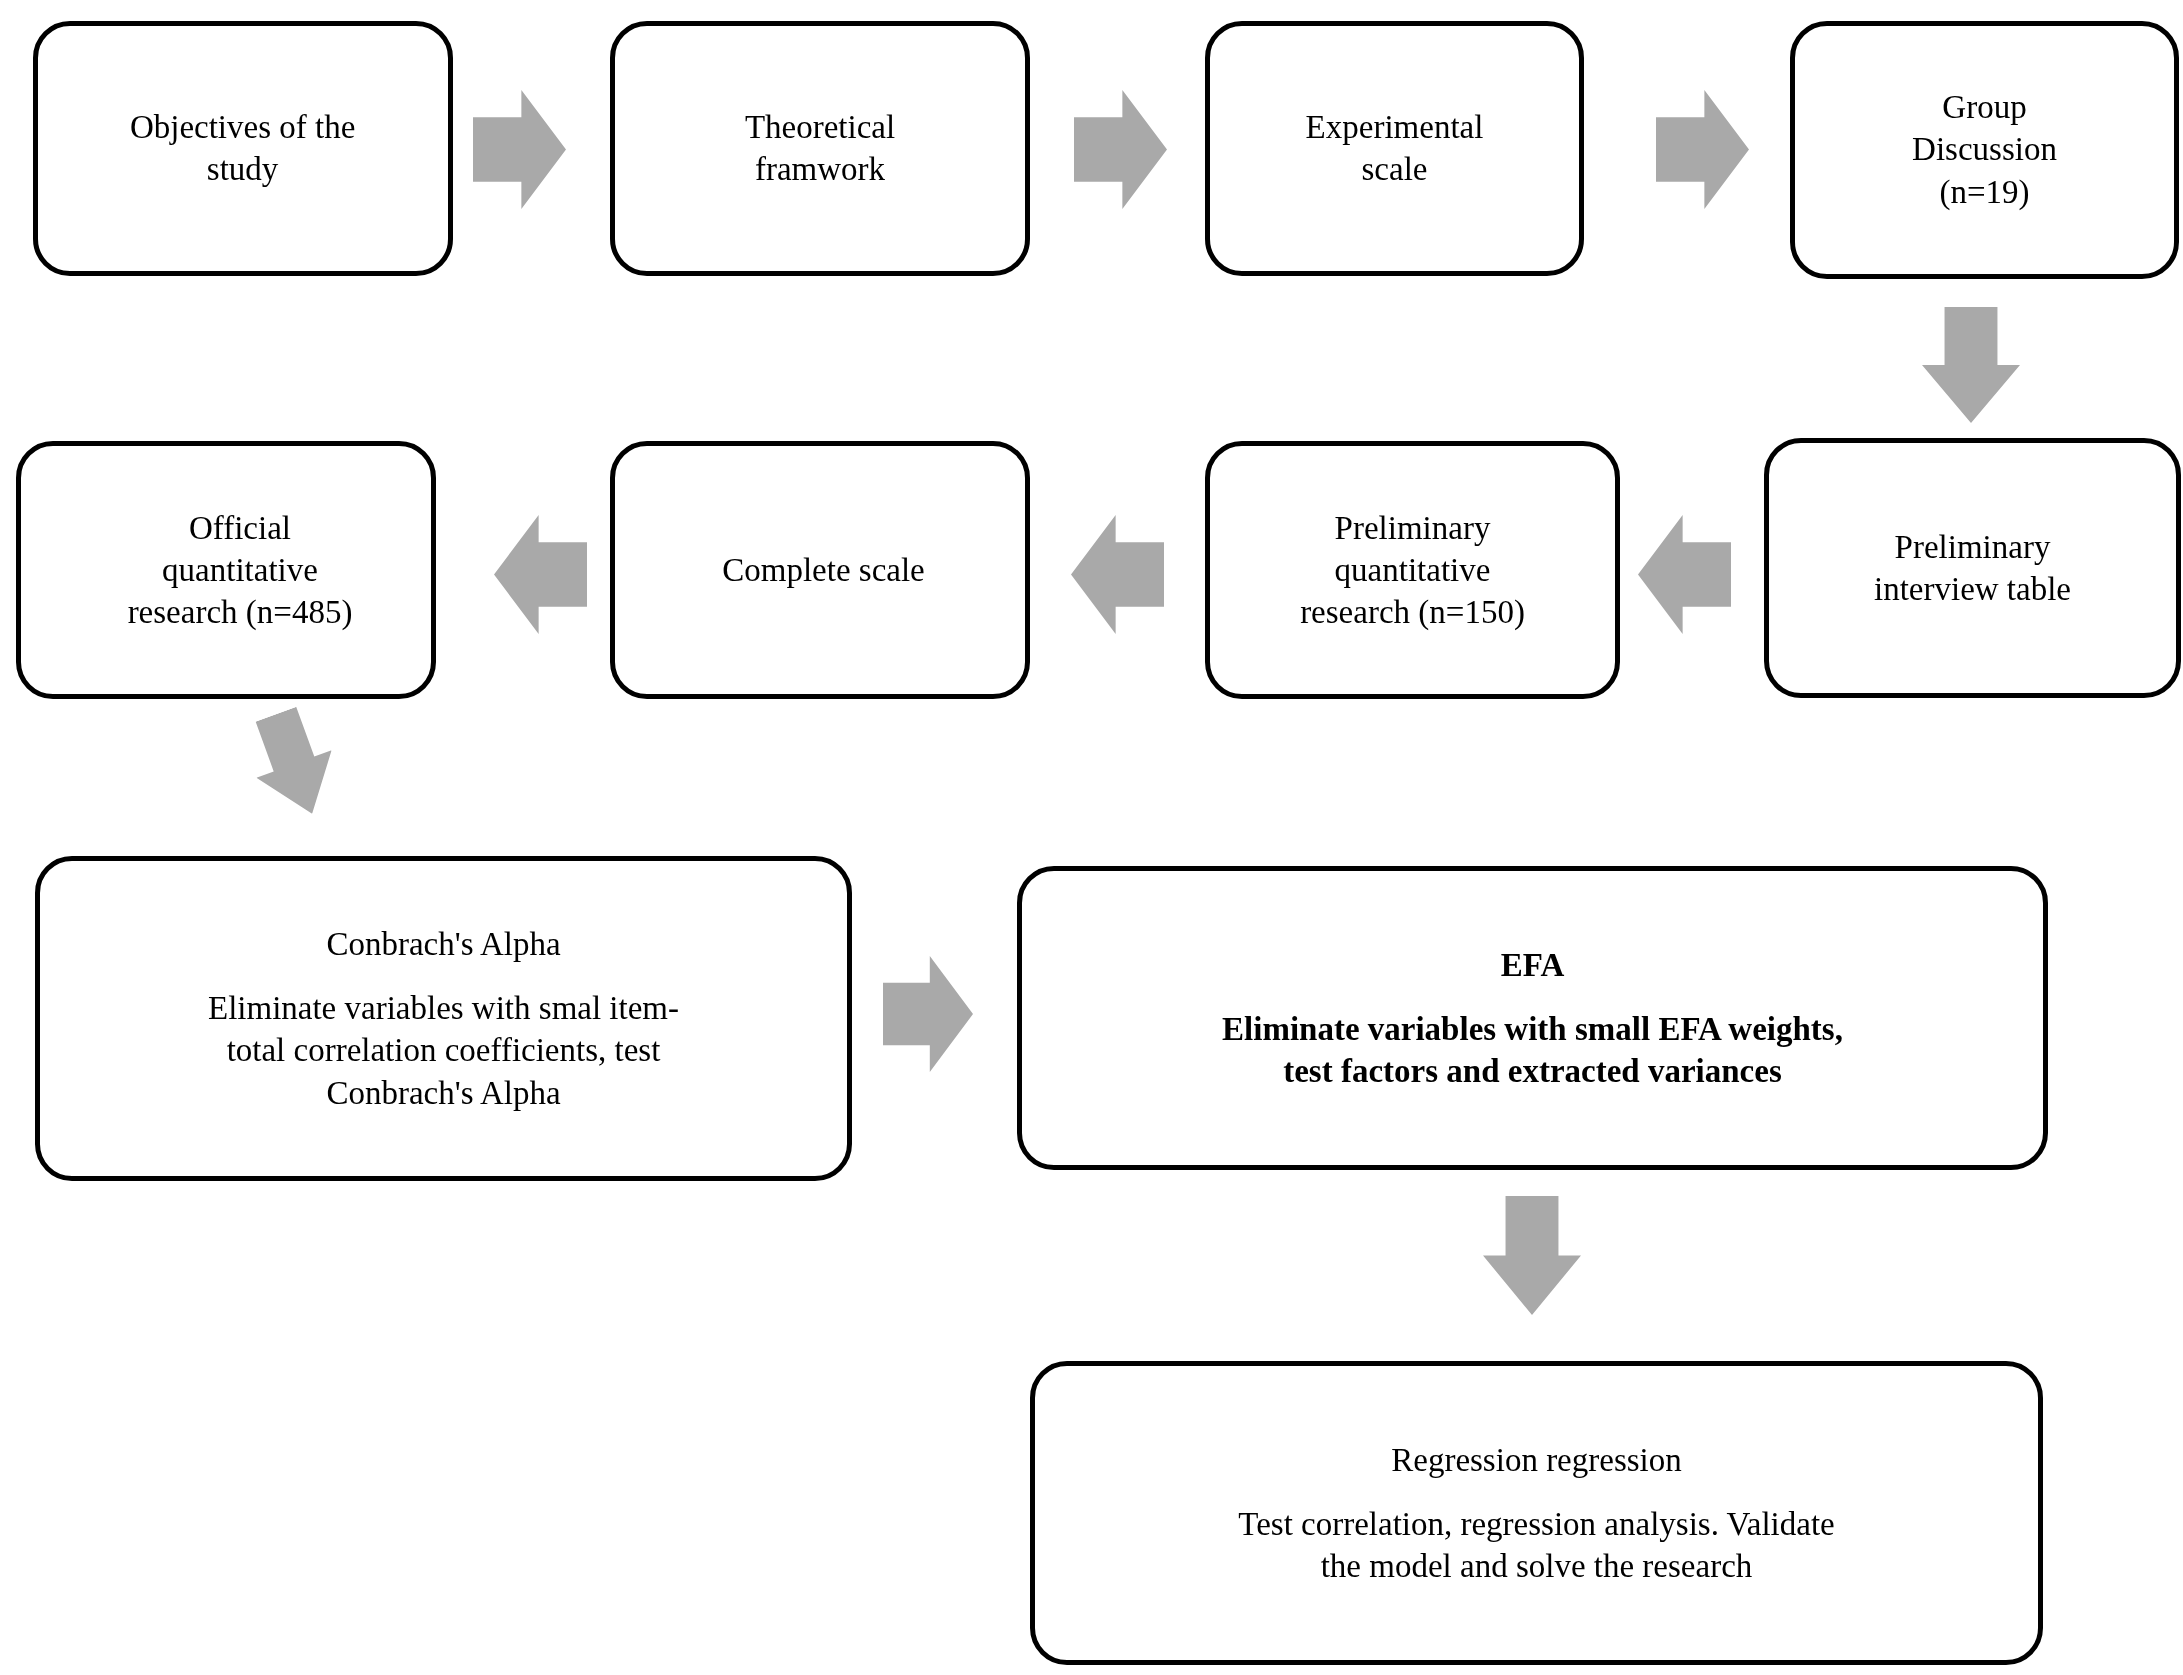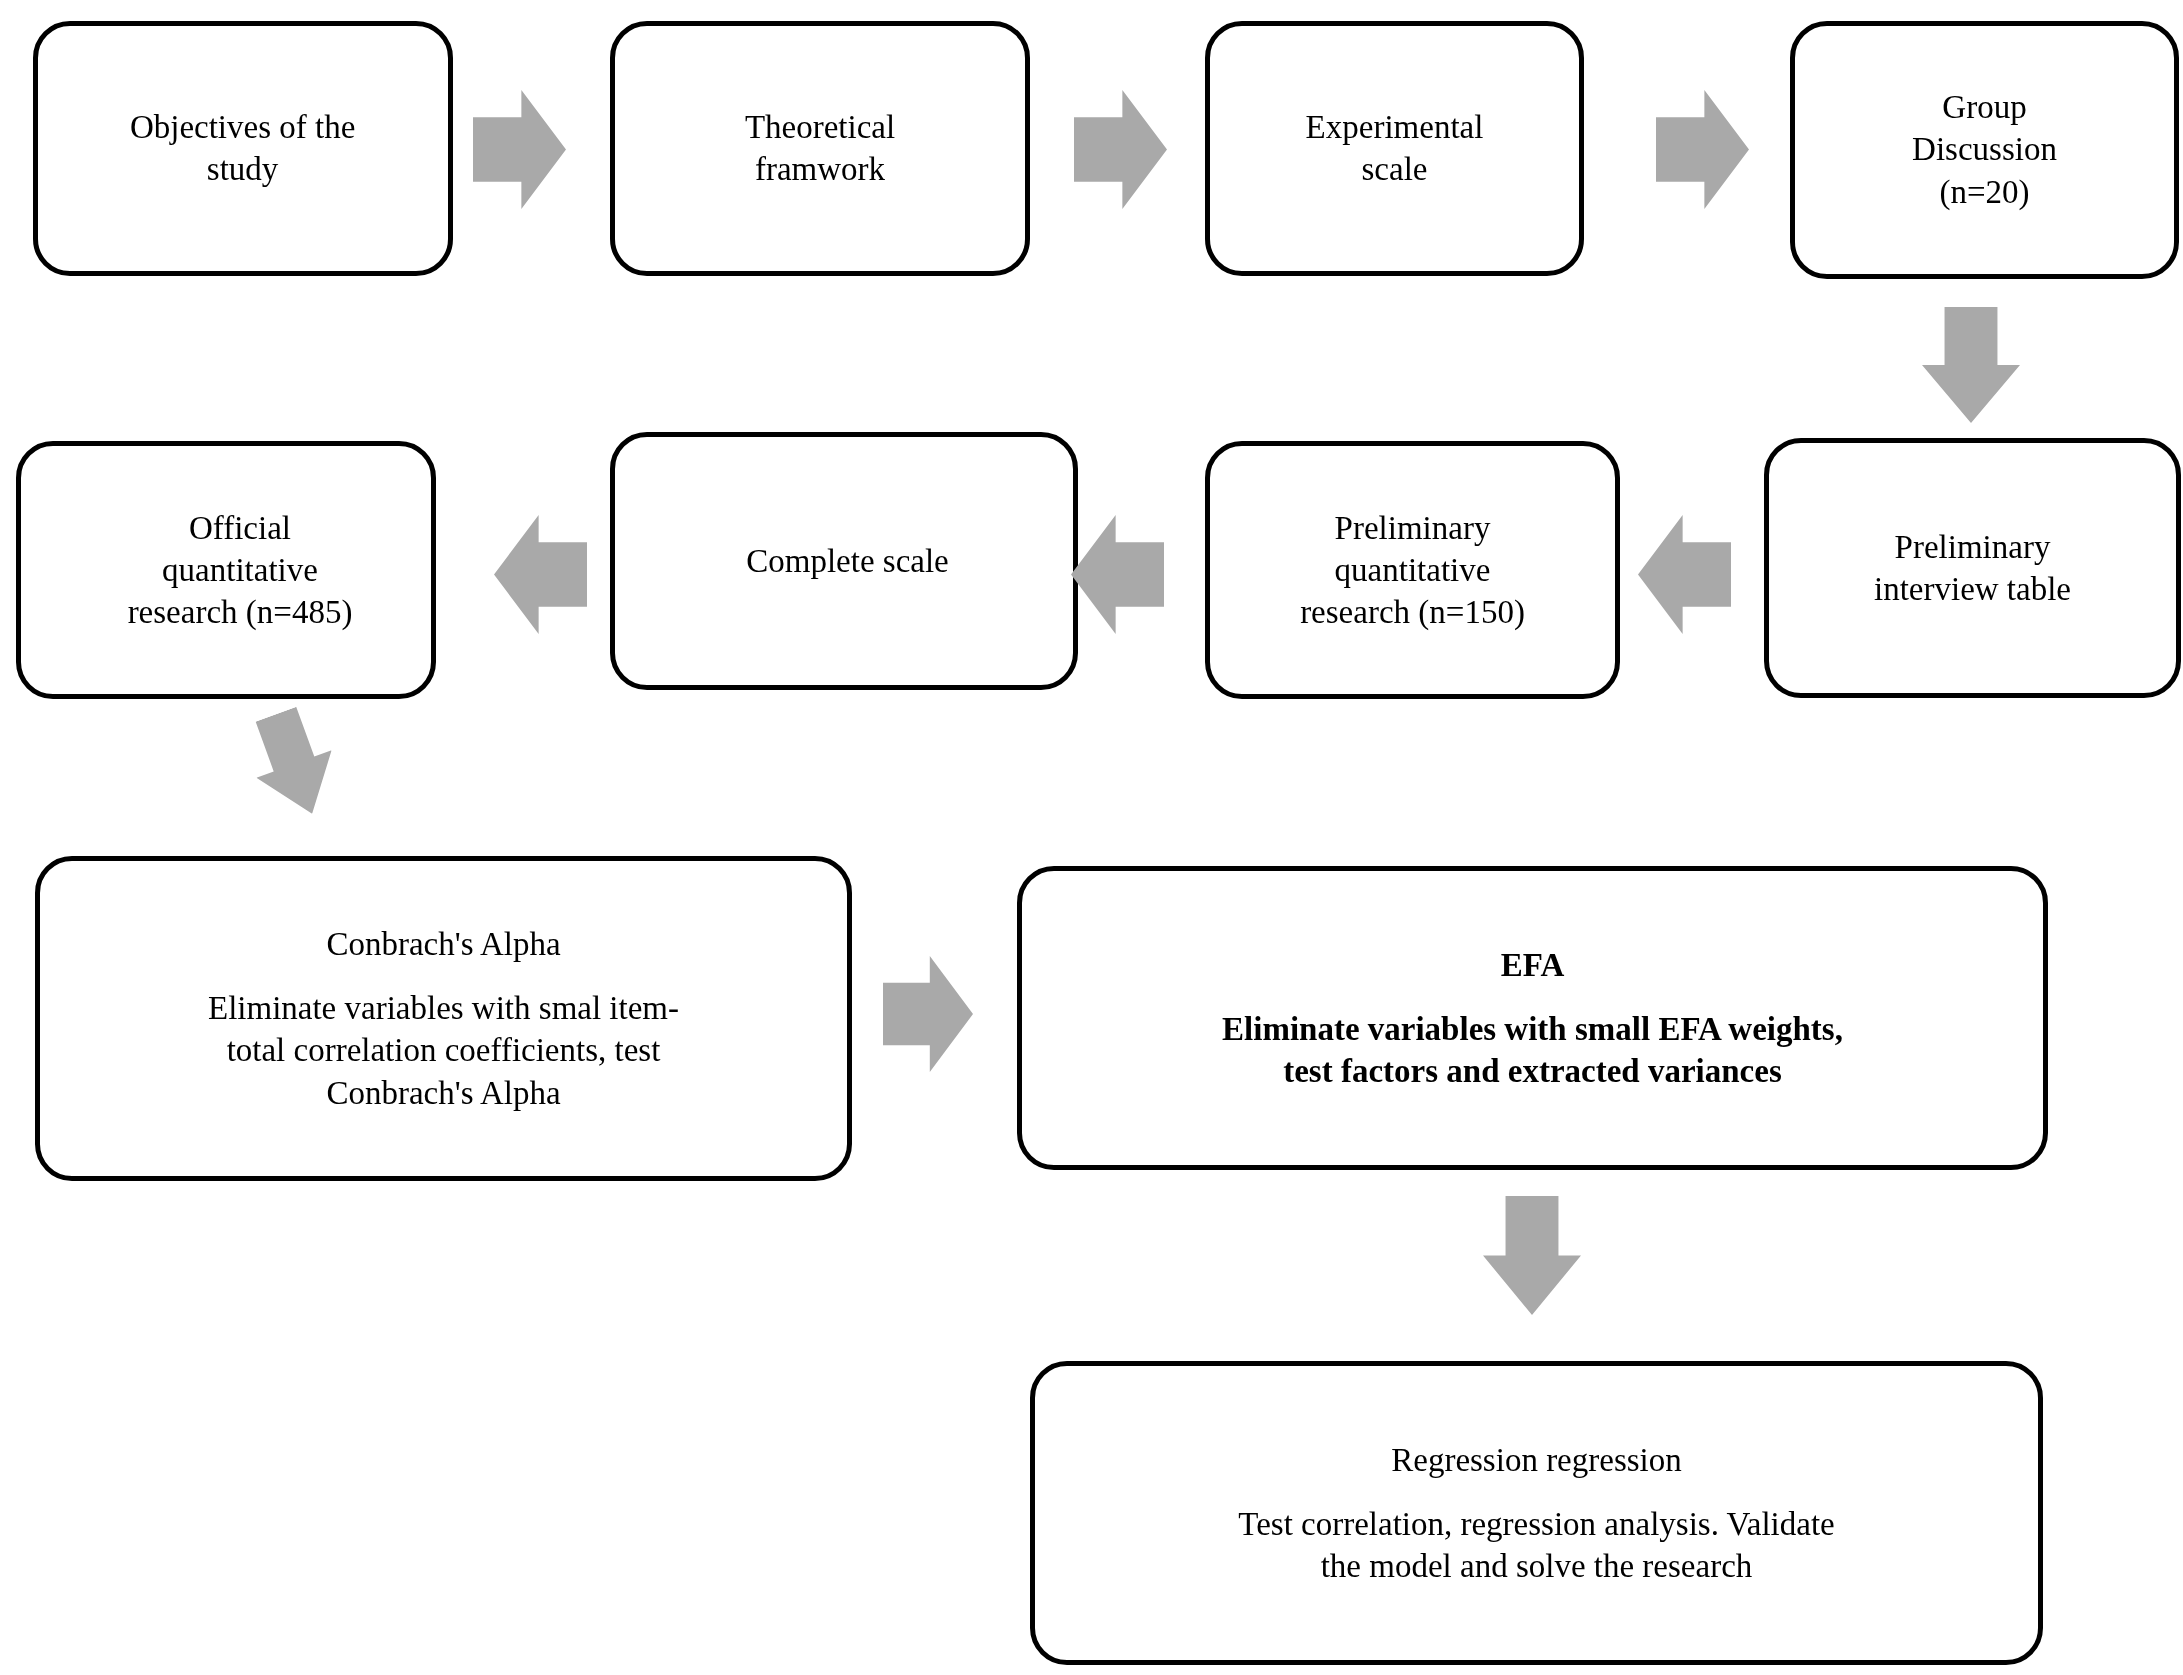--- a/index.html
+++ b/index.html
@@ -76,34 +76,34 @@
   <div class="node" style="left:1193px; top:20.6px; width:379px; height:255px;">
     <div class="node-text">Experimental
 scale</div>
   </div>
 
   <div class="arrow arrow-right" style="left:1644px; top:90px; width:93px; height:119px;"></div>
 
   <div class="node" style="left:1778px; top:20.6px; width:389px; height:258px;">
     <div class="node-text">Group
 Discussion
-(n=20)</div>
+(n=19)</div>
   </div>
 
   <div class="arrow arrow-down" style="left:1910px; top:307px; width:98px; height:116px;"></div>
 
   <div class="node" style="left:4px; top:441px; width:420px; height:258px;padding-left:28px;">
     <div class="node-text">Official
 quantitative
 research (n=485)</div>
   </div>
 
   <div class="arrow arrow-left" style="left:482px; top:515px; width:93px; height:119px;"></div>
 
-  <div class="node" style="left:598px; top:432px; width:468px; height:258px;padding-left:7px;">
+  <div class="node" style="left:598px; top:441px; width:420px; height:258px;padding-left:7px;">
     <div class="node-text">Complete scale</div>
   </div>
 
   <div class="arrow arrow-left" style="left:1059px; top:515px; width:93px; height:119px;"></div>
 
   <div class="node" style="left:1193px; top:441px; width:415px; height:258px;">
     <div class="node-text">Preliminary
 quantitative
 research (n=150)</div>
   </div>

